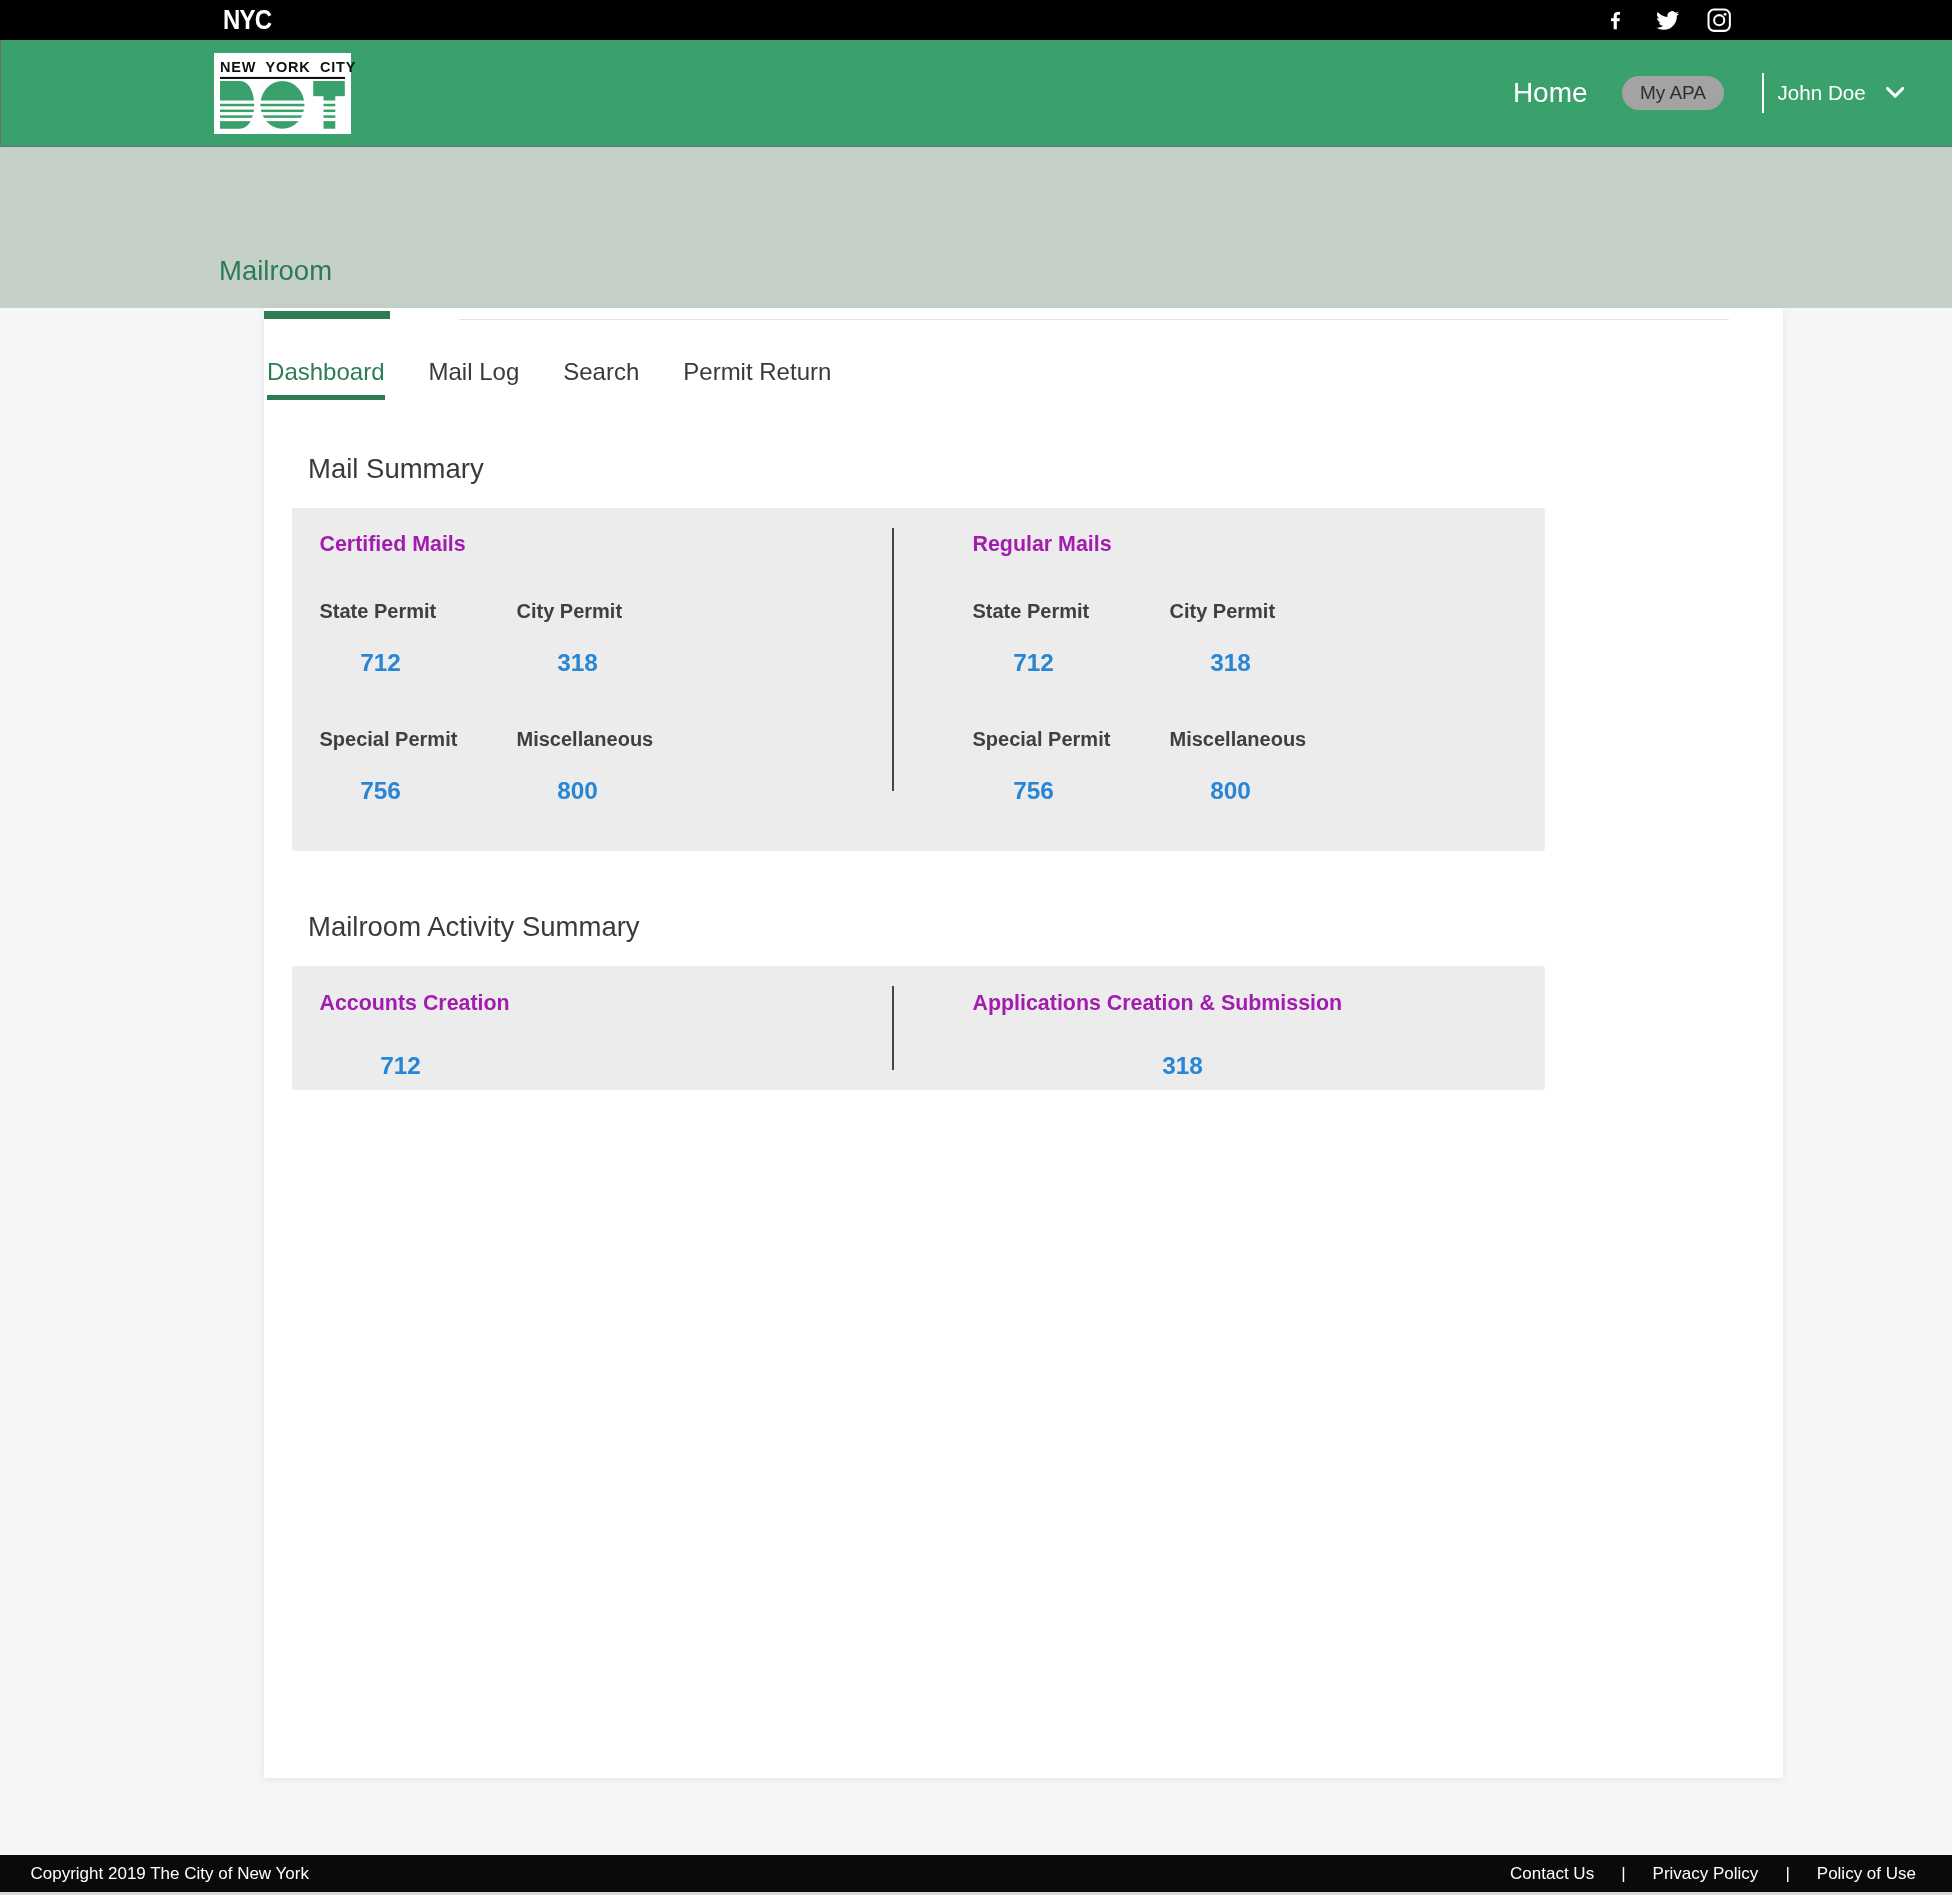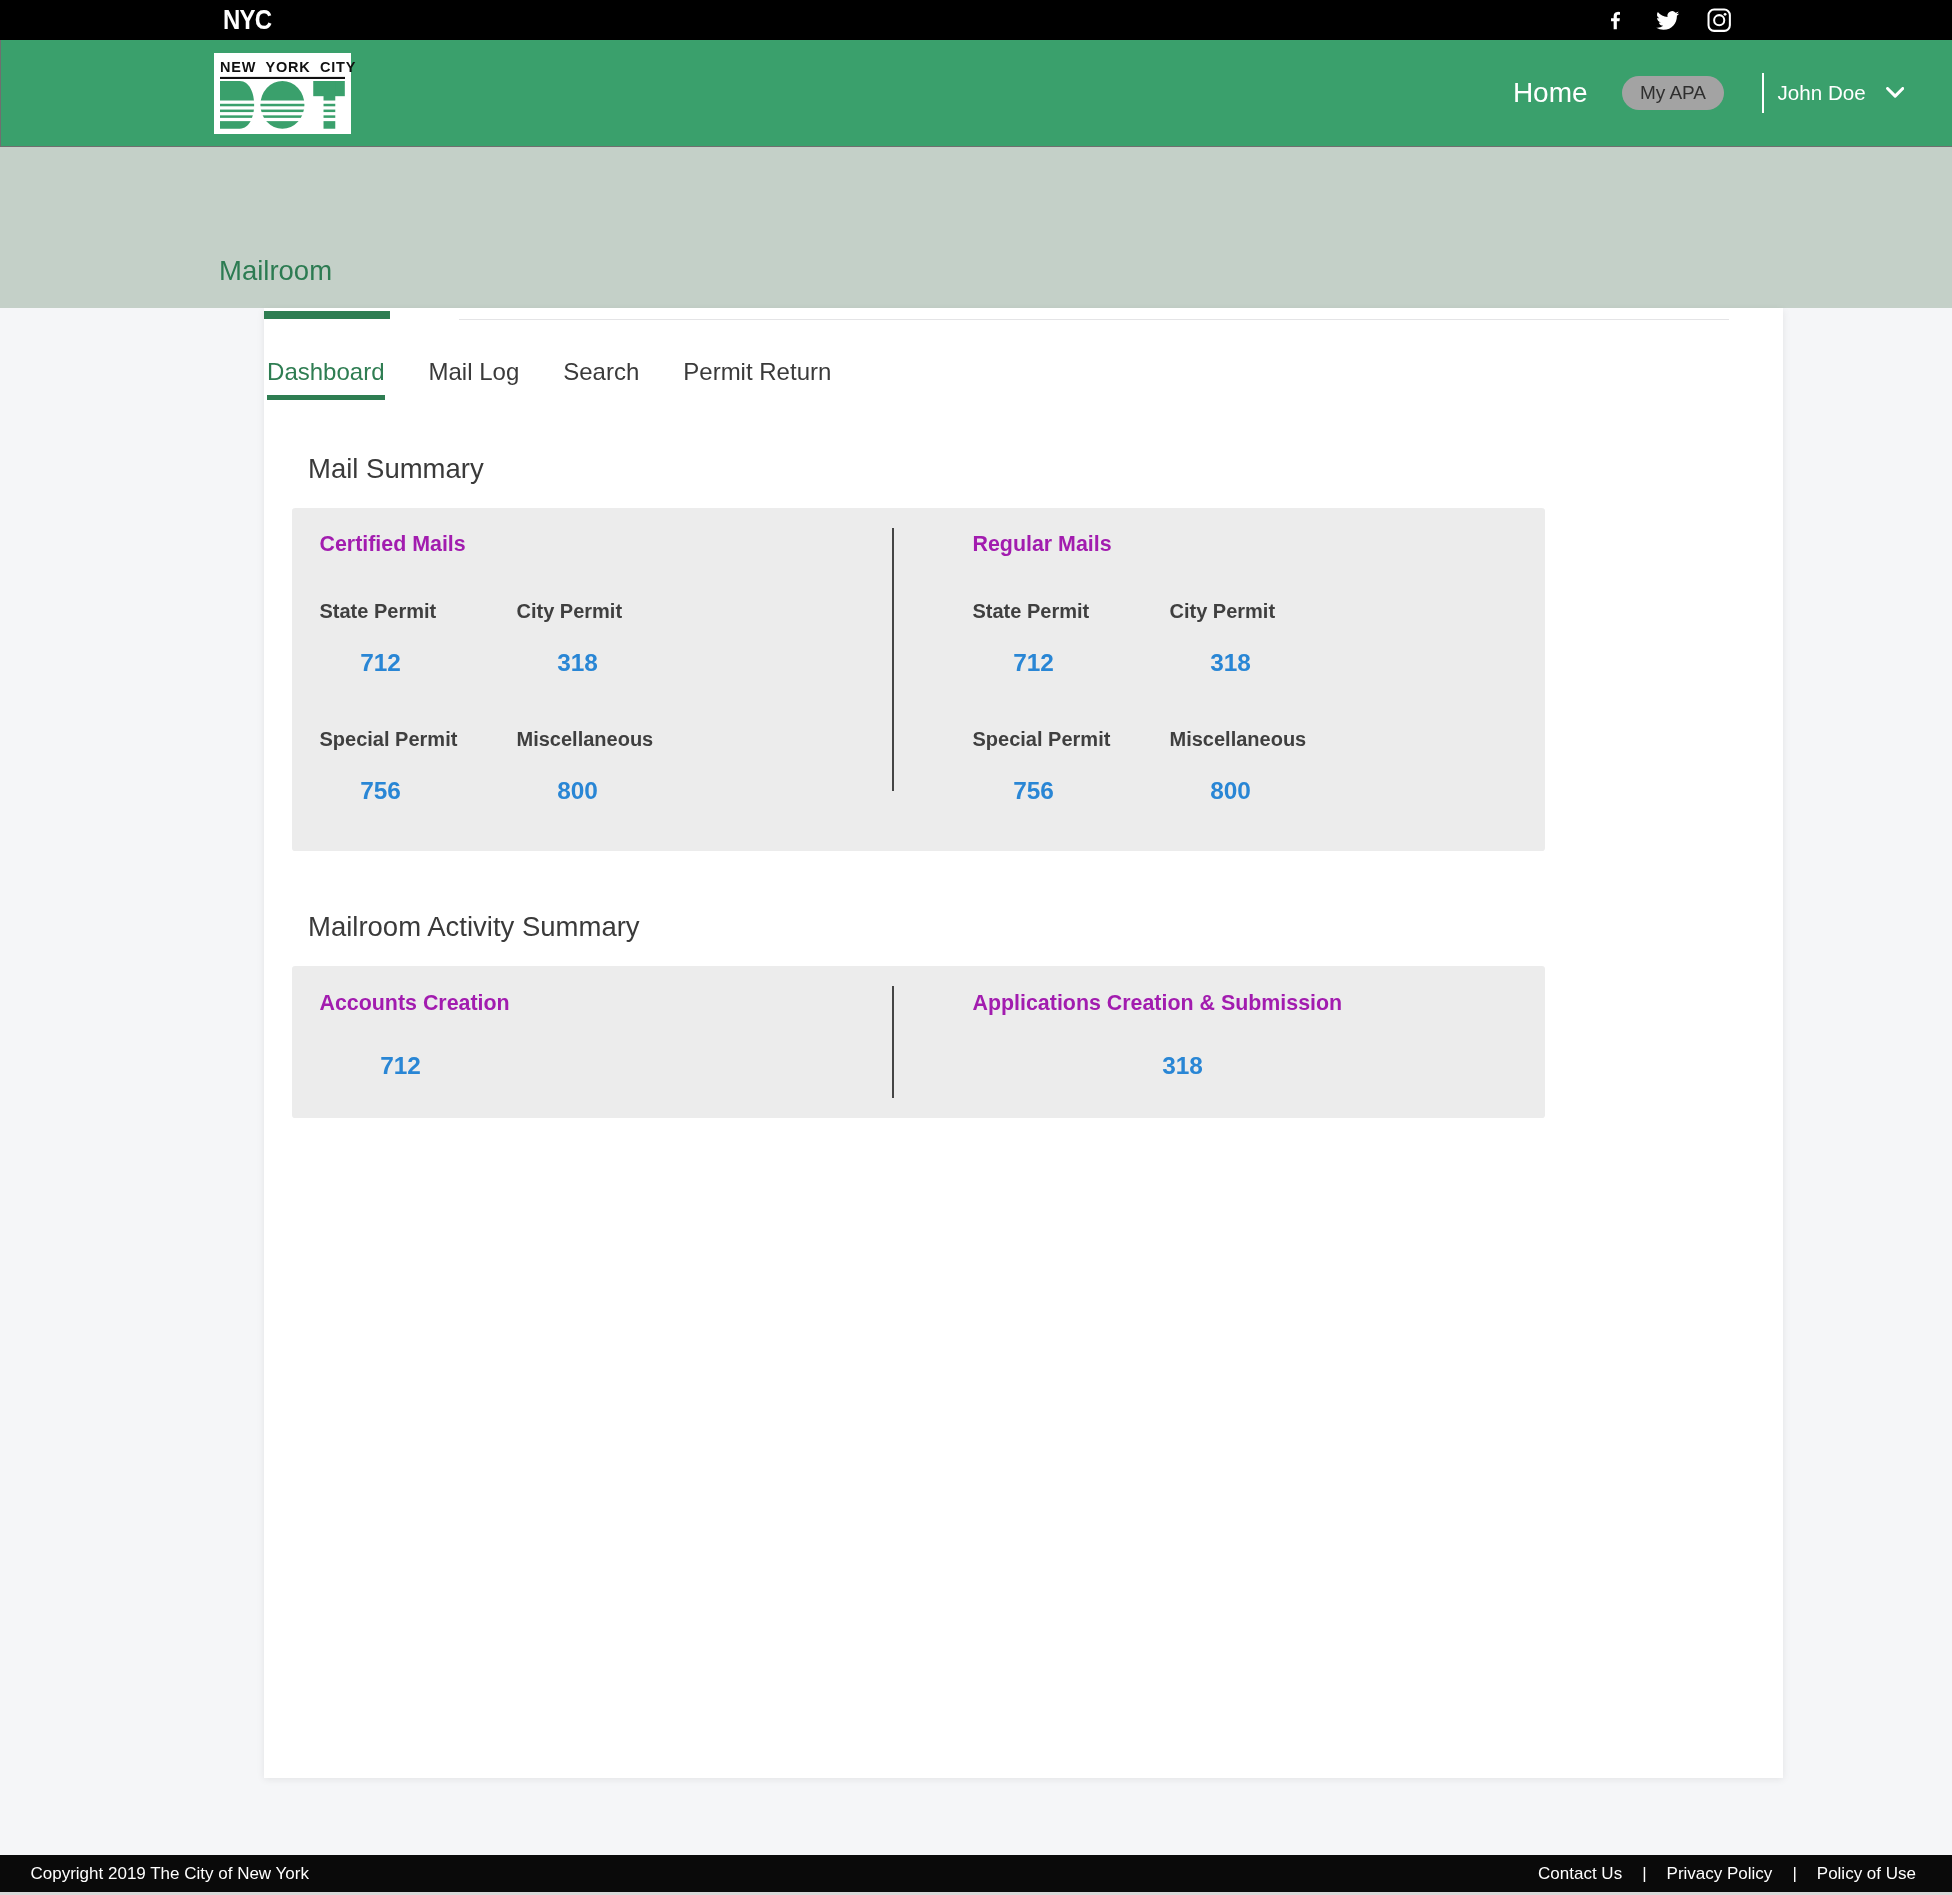--- a/index.html
+++ b/index.html
@@ -68,21 +68,21 @@
   .tab { font-size:24px; color:#3a3a3a; padding-bottom:9.2px; border-bottom:5.3px solid transparent; }
   .tab.active { color:#2e7d52; border-bottom-color:#2e7d52; }
 
   .section { margin-left:28px; width:1253px; }
   .section-heading { margin:16px; font-size:27.5px; font-weight:400; color:#3a3a3a; line-height:1.15; }
   .heading-1 { margin-top:53px; }
   .heading-2 { margin-top:60px; }
 
   .panel { background:#ececec; border-radius:3.1px; display:flex; }
   .panel-1 { height:343px; margin-top:23px; }
-  .panel-2 { height:152px; margin-top:24px; }
+  .panel-2 { height:124px; margin-top:24px; }
   .half { height:100%; }
   .half-left  { width:600px; padding:24.4px 0 0 27.5px; }
   .half-right { flex:1;      padding:24.4px 0 0 79px; }
   .panel-2 .half-left  { padding-top:25px; }
   .panel-2 .half-right { padding-top:25px; }
   .v-divider { width:1.5px; background:#454545; }
   .panel-1 .v-divider { margin:20.6px 0 60px; }
   .panel-2 .v-divider { margin:20px 0 20px; }
 
   .group-title { font-size:21.4px; font-weight:600; color:#a21caf; line-height:1.2; }
@@ -93,21 +93,21 @@
   .stat-value {
     margin-top:26px; width:122px; text-align:center;
     font-size:24.4px; font-weight:600; color:#2986d5; line-height:1.15;
   }
   .activity-value { margin-top:35px; }
   .activity-value.wide { width:420px; }
 
   
   .footer { height:37px; background:#0a0a0a; display:flex; align-items:center; color:#fff; font-size:17px; }
   .footer-copy { margin-left:30.5px; }
-  .footer-links { margin-left:auto; margin-right:37px; display:flex; align-items:center; gap:20px; }
+  .footer-links { margin-left:auto; margin-right:37px; display:flex; align-items:center; gap:27px; }
   .footer-links a { color:#fff; text-decoration:none; }
   .footer-sep { color:#fff; }
   .footer-strip { height:3.8px; background:#d8d8d8; }
 </style>
 </head>
 <body>
 
 <div class="topbar" data-interactable="false">
   <div class="nyc-logo" data-interactable="true">NYC</div>
   <div class="social" data-interactable="false">

